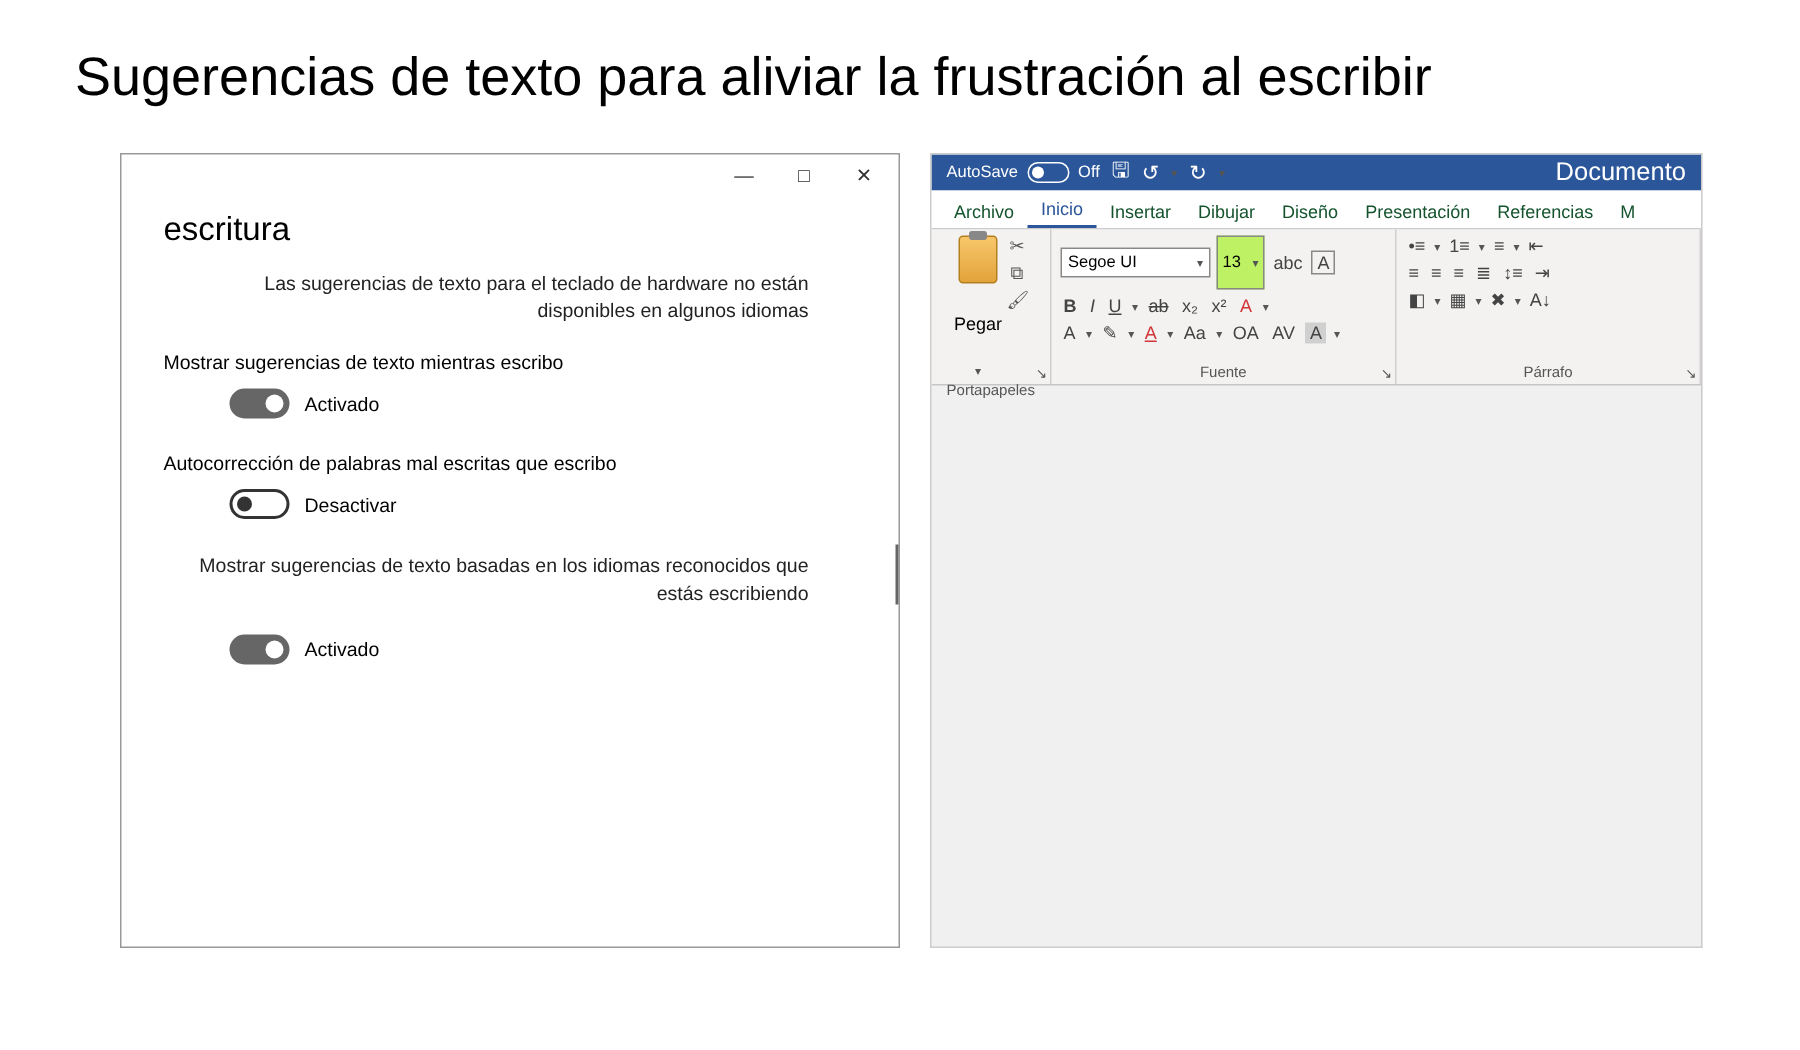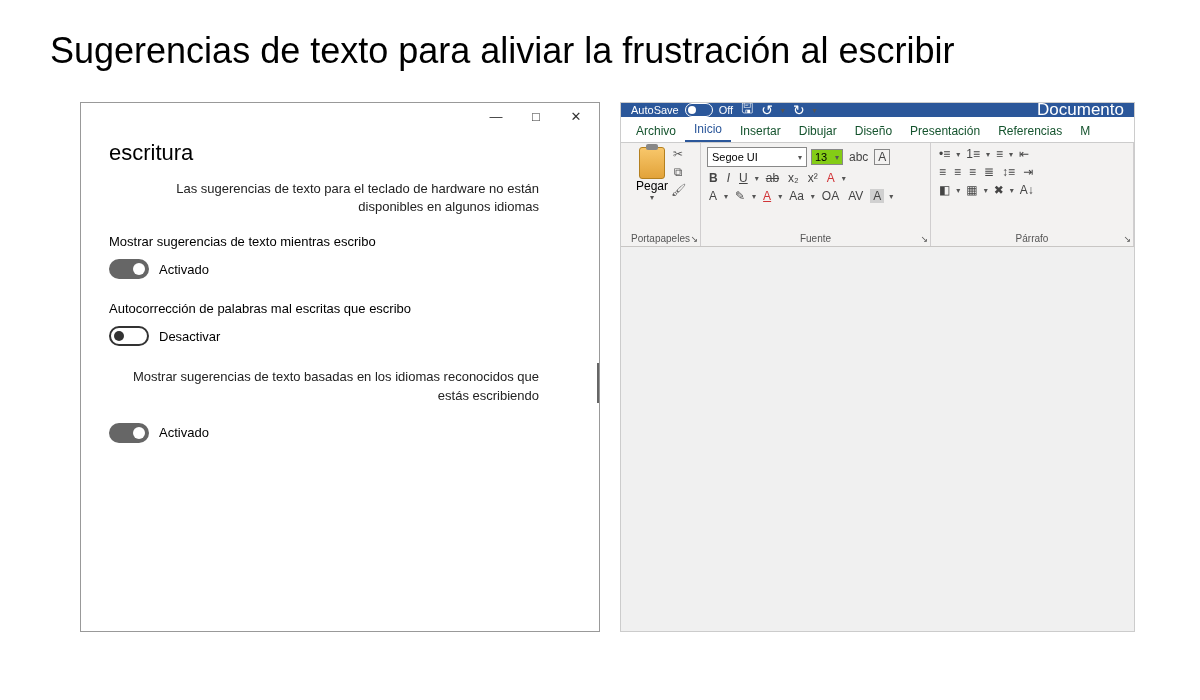--- a/index.html
+++ b/index.html
@@ -65,20 +65,21 @@
     margin-bottom: 22px;
   }
   .toggle-label {
     font-size: 13px;
     margin-bottom: 10px;
   }
   .toggle {
     display: flex;
     align-items: center;
     gap: 10px;
+    margin-left: 44px;
   }
   .switch {
     width: 40px;
     height: 20px;
     border-radius: 10px;
     position: relative;
   }
   .switch.on {
     background: #666;
   }
@@ -128,21 +129,21 @@
     border: 1px solid #ccc;
     background: #f0f0f0;
     display: flex;
     flex-direction: column;
     font-size: 12px;
     overflow: hidden;
   }
   .word-titlebar {
     background: #2b579a;
     color: #fff;
-    height: 14px;
+    height: 24px;
     display: flex;
     align-items: center;
     padding: 0 10px;
     gap: 8px;
   }
   .autosave-pill {
     display: flex;
     align-items: center;
     gap: 6px;
     font-size: 11px;
@@ -215,21 +216,21 @@
     color: #555;
   }
   .clip-group {
     width: 80px;
     align-items:center;
   }
   .paste-btn {
     display: flex;
     flex-direction: column;
     align-items:center;
-    gap:0;
+    gap:20px;
   }
   .clip-row { display:flex; gap:3px; align-items:flex-start;}
   .clipboard-icon {
     width: 26px; height: 32px;
     background: linear-gradient(#f8c76b,#e2a33a);
     border: 1px solid #b4801f;
     border-radius: 3px;
     position: relative;
   }
   .clipboard-icon::before{
@@ -245,22 +246,22 @@
   .font-row1 { display:flex; gap:4px; align-items:center; }
   .font-select {
     width: 100px; height: 20px;
     background: #fff;
     border: 1px solid #888;
     font-size: 11px;
     padding: 0 4px;
     display:flex;align-items:center;justify-content:space-between;
   }
   .size-select {
-    width: 32px; height: 16px;
-    background: #84cc16;
+    width: 32px; height: 36px;
+    background: #bef264;
     border: 1px solid #888;
     font-size: 11px;
     padding: 0 3px;
     display:flex;align-items:center;justify-content:space-between;
   }
   .ico { font-size: 12px; color:#444; padding:0 2px; cursor:default;}
   .font-row2, .font-row3 { display:flex; gap:5px; align-items:center; margin-top:4px;}
   .caret{font-size:8px;color:#555;}
   .para-group { flex: 1; }
   .para-row { display:flex; gap:4px; align-items:center; margin-bottom:4px;}

